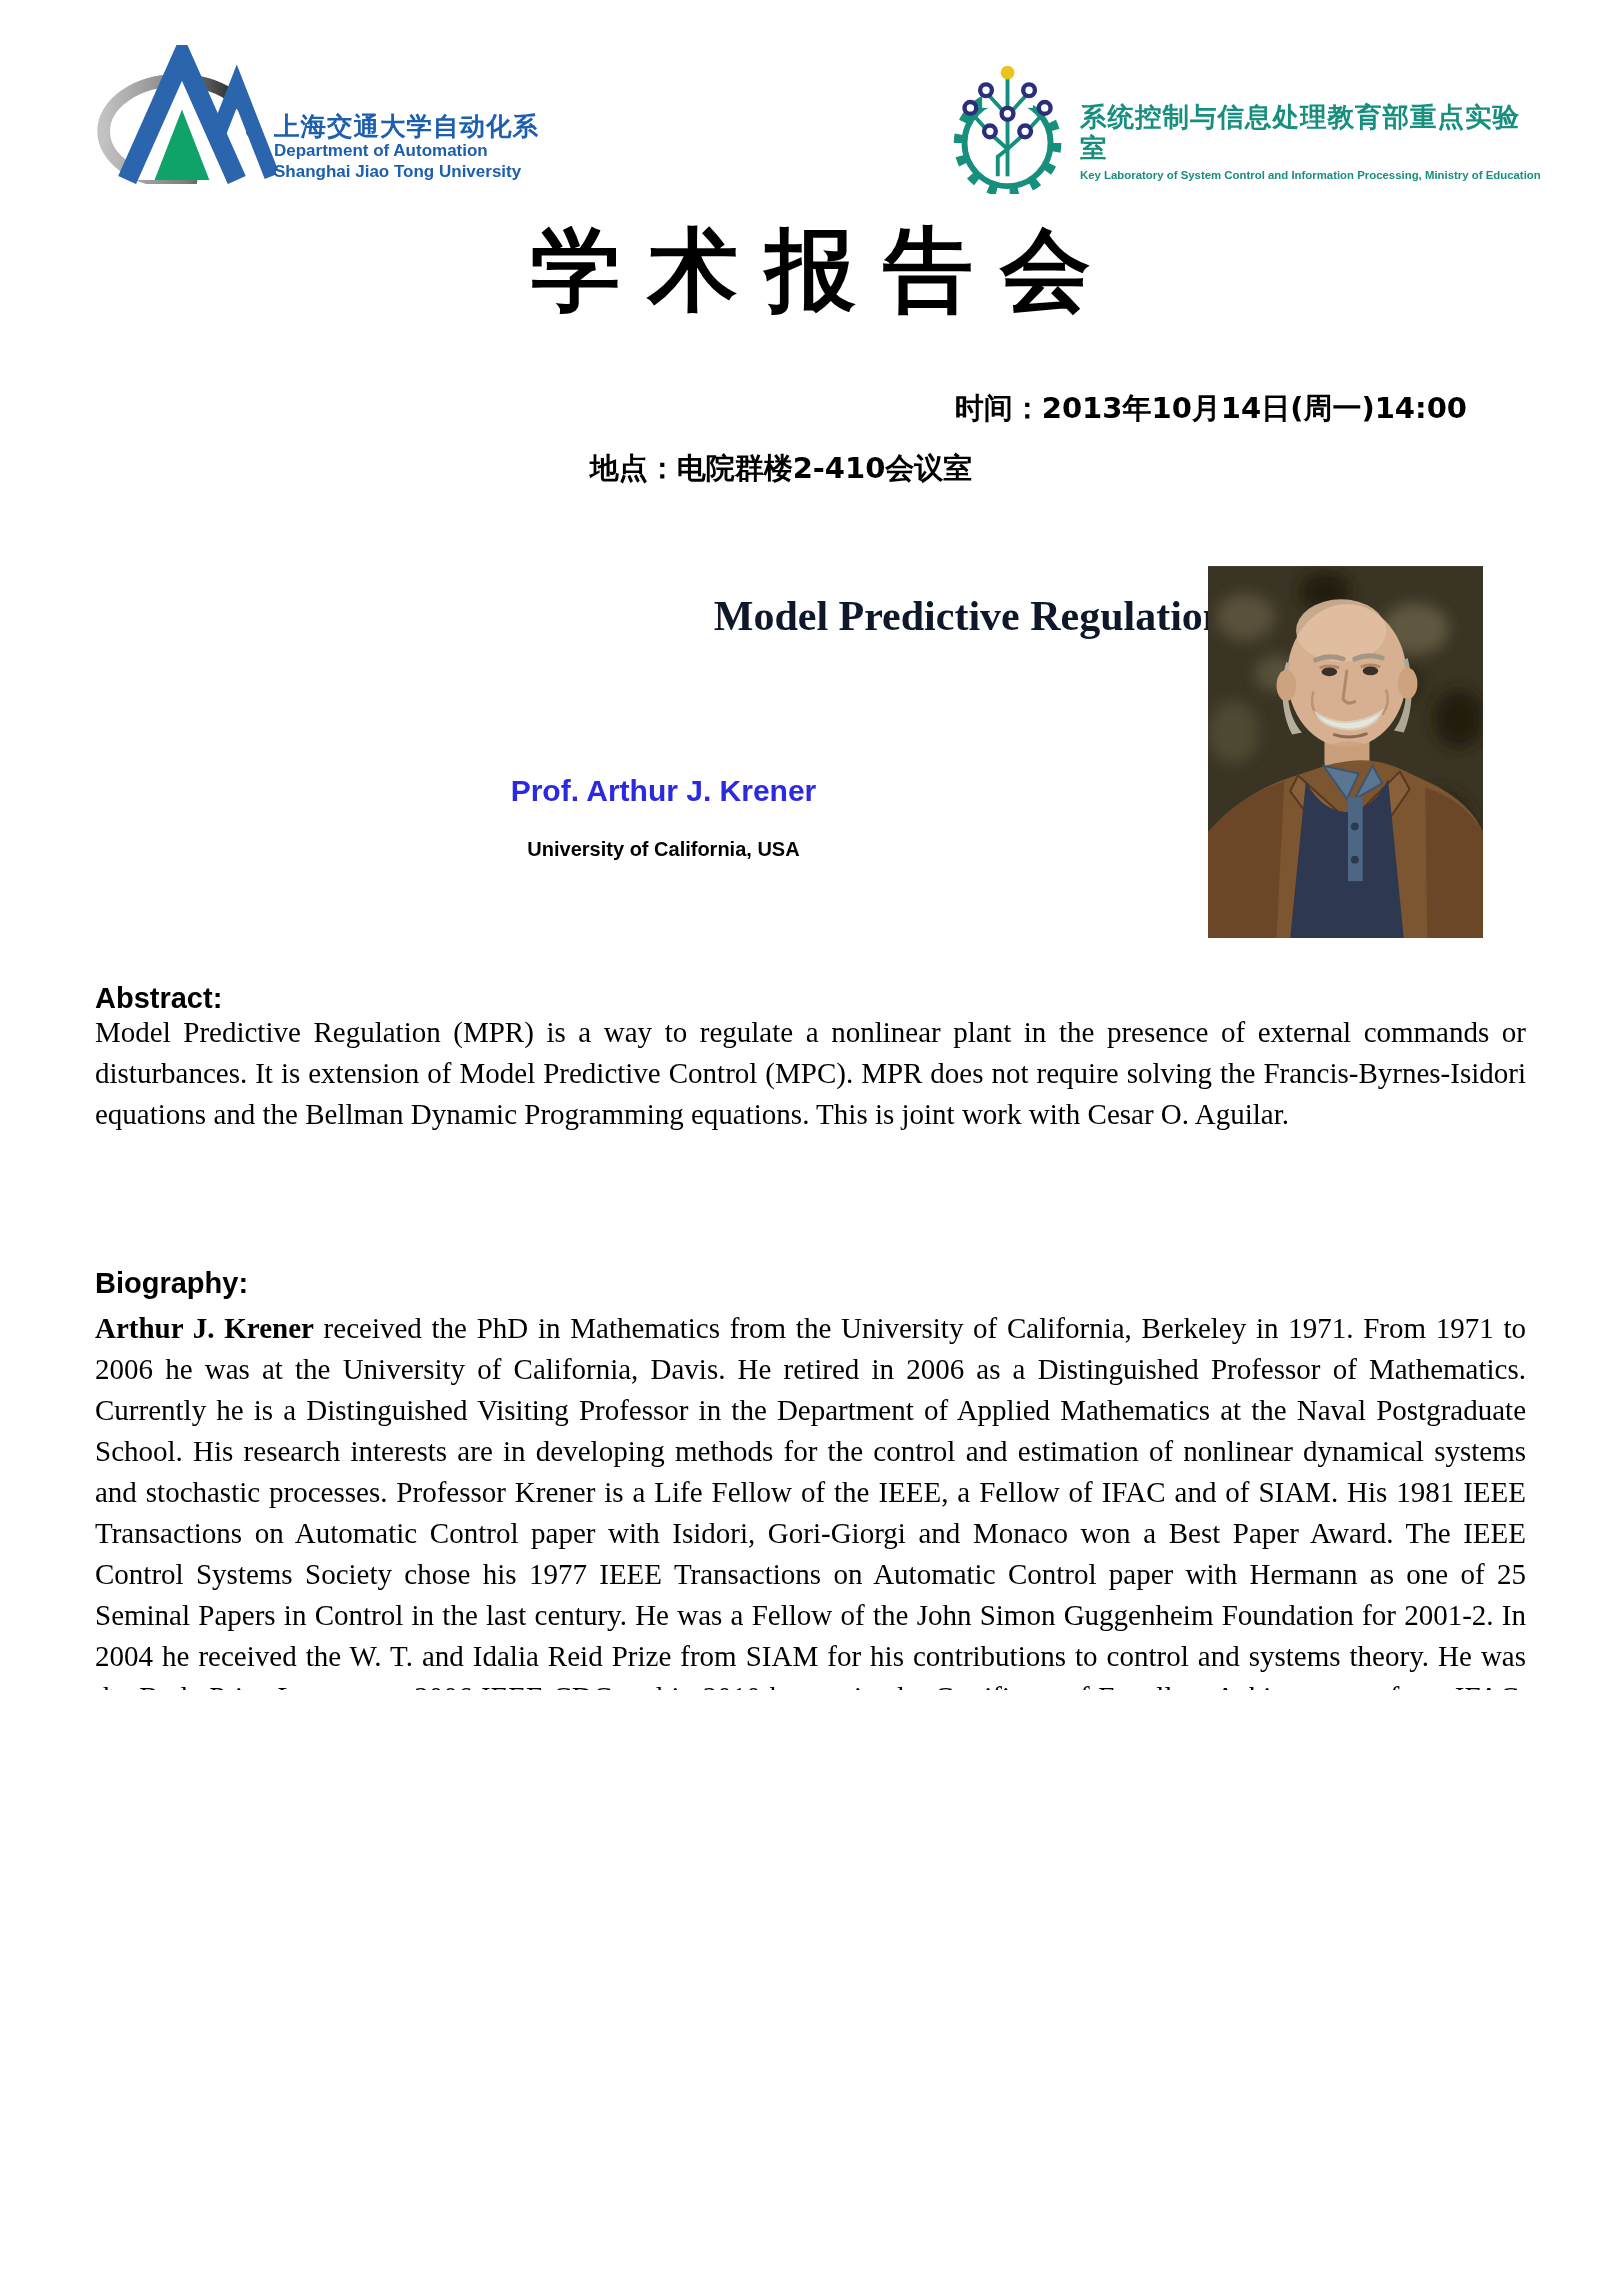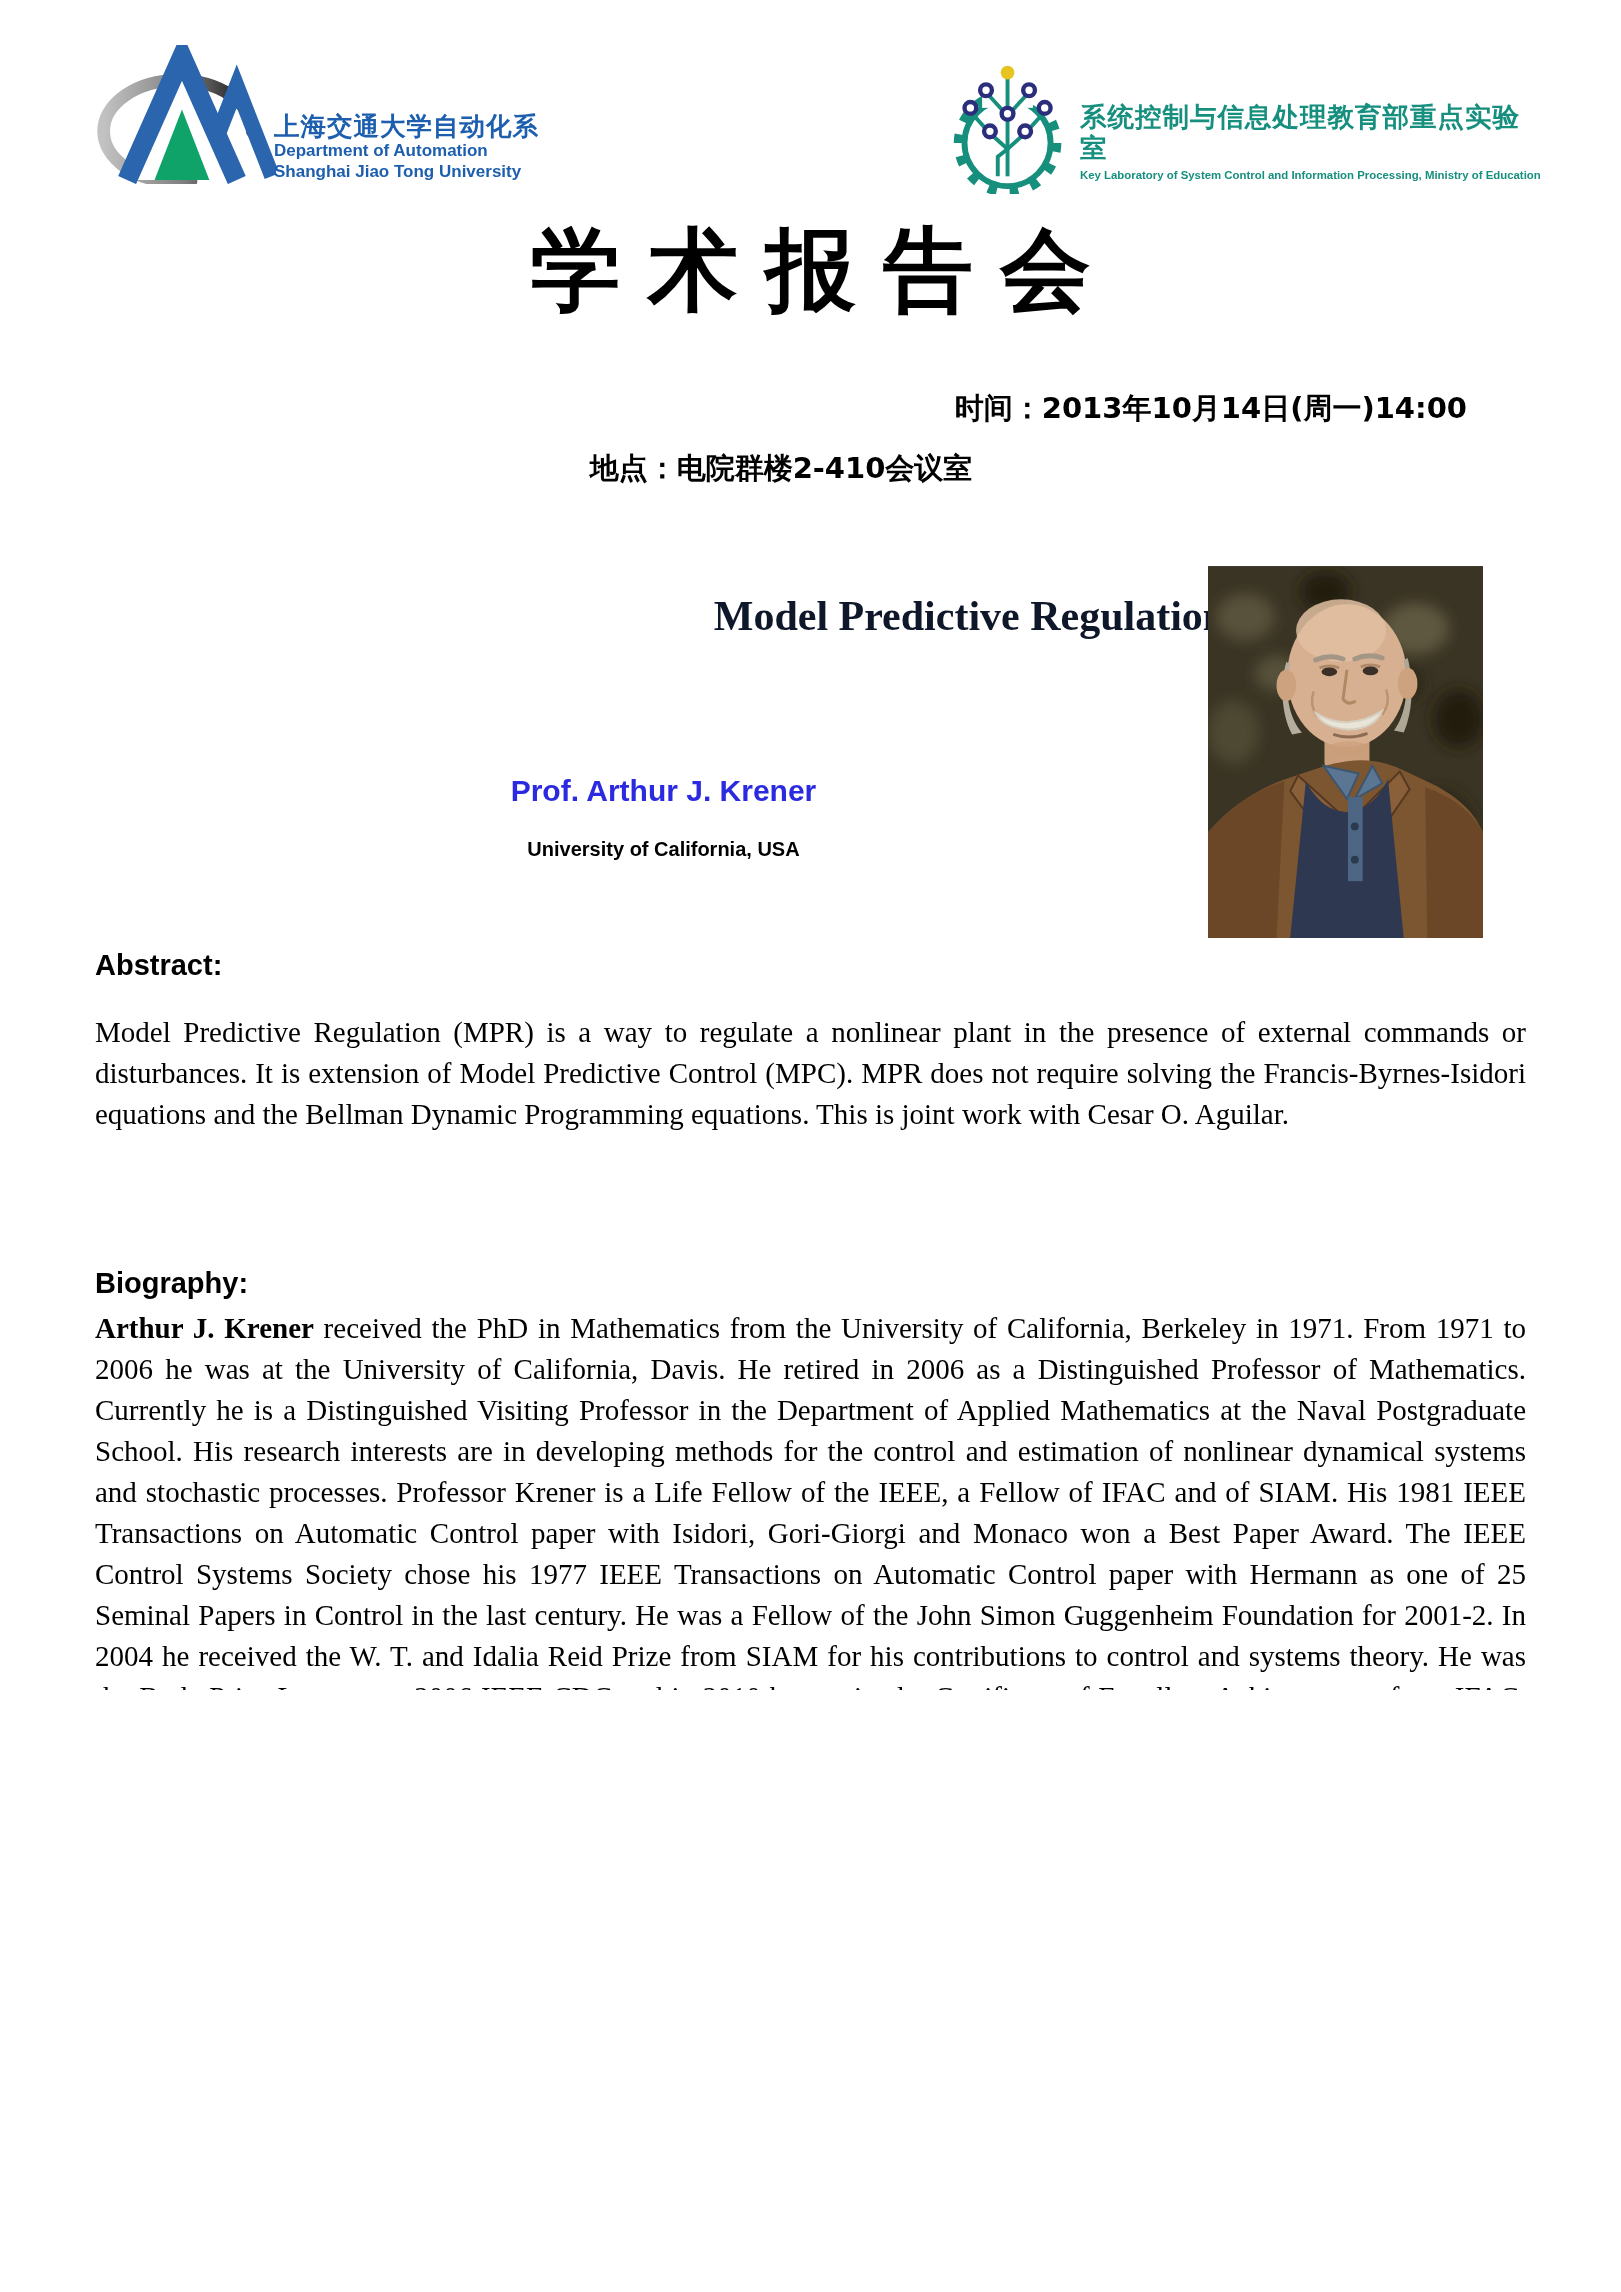--- a/index.html
+++ b/index.html
@@ -64,21 +64,21 @@
   .affil {
     left: 95px; top: 832px; width: 1137px; text-align: center;
     font-size: 20px; font-weight: bold; color: #000; line-height: 35px;
   }
   .photo { left: 1208px; top: 566px; width: 275px; height: 372px; }
 
   
   .section-head {
     left: 95px; font-size: 29px; font-weight: bold; color: #000; line-height: 37px;
   }
-  .abs-head { top: 947px; }
+  .abs-head { top: 980px; }
   .bio-head { top: 1265px; }
   .body-text {
     left: 95px; width: 1431px;
     font-family: "Liberation Serif", serif;
     font-size: 29px; color: #000; line-height: 41px;
     text-align: justify;
   }
   .abs-body { top: 1012px; }
   .bio-body { top: 1308px; }
   .bold { font-weight: bold; }

